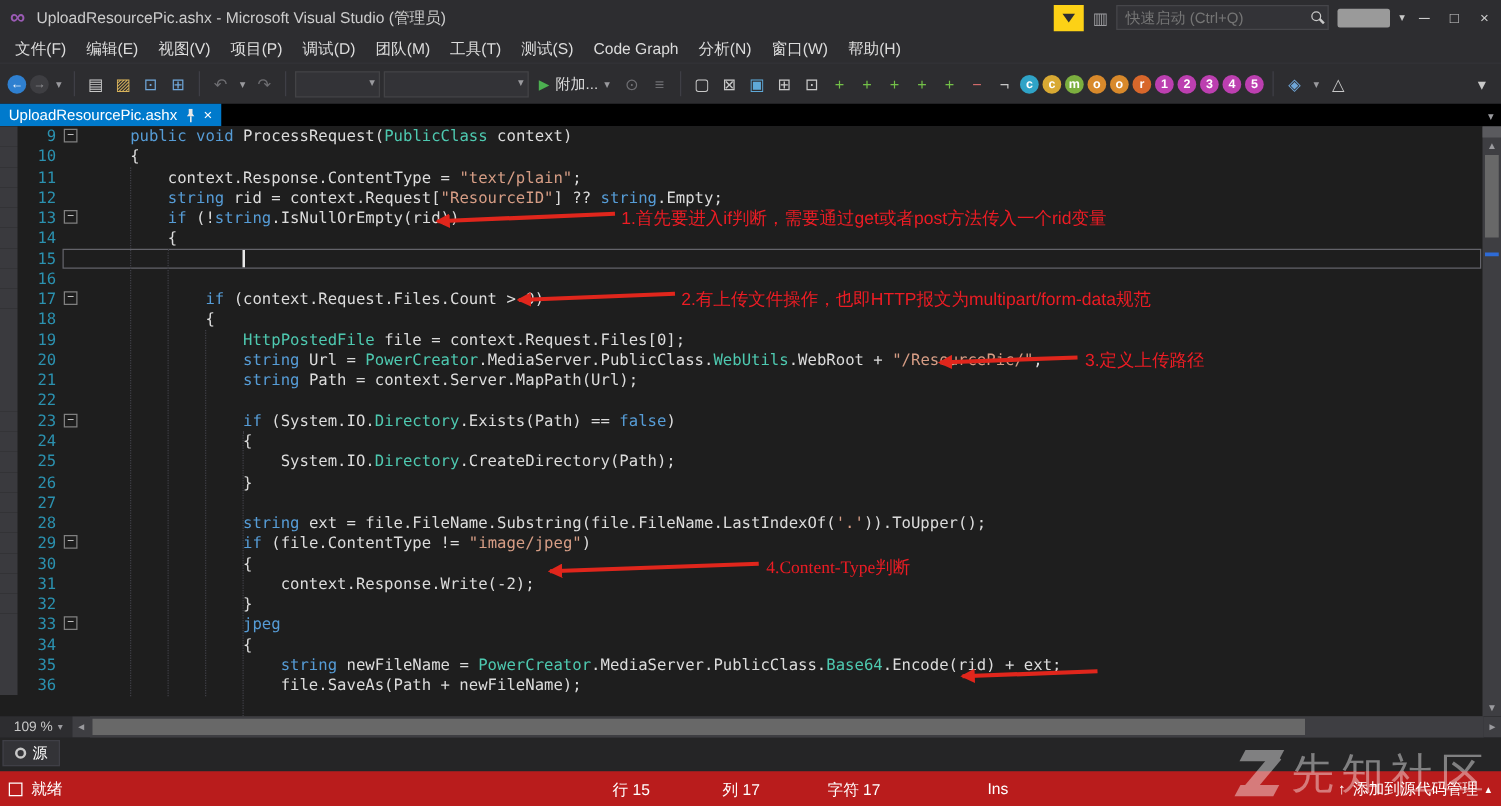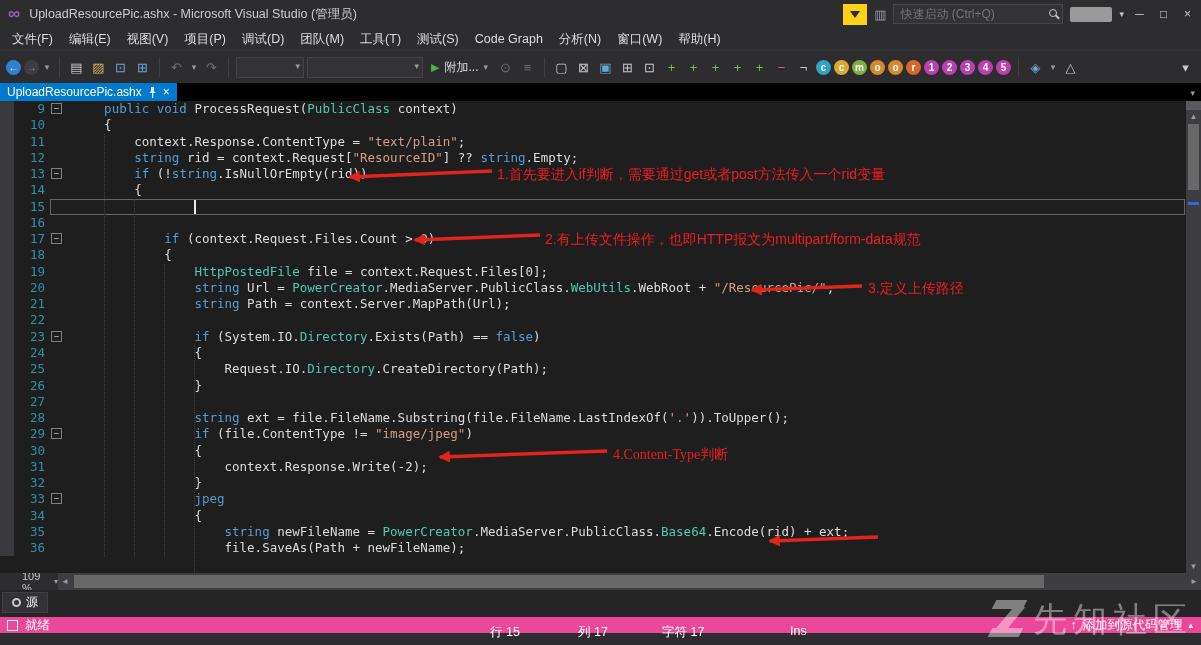--- a/index.html
+++ b/index.html
@@ -69,33 +69,33 @@
   
   .vscroll{position:absolute;top:0;right:0;bottom:0;width:15px;background:#3E3E42}
   .split-handle{height:9px;background:#5A5A5E;margin-bottom:1px;cursor:row-resize}
   .vs-arrow{height:12px;color:#9A9A9E;font-size:8px;text-align:center;line-height:12px;cursor:pointer}
   .vs-arrow.down{position:absolute;bottom:0;width:100%}
   .vthumb{position:absolute;top:23px;left:2px;width:11px;height:66px;background:#686868;cursor:pointer}
   .caret-marker{position:absolute;top:101px;left:2px;width:11px;height:3px;background:#2E6BD6}
 
   
   .hscroll-row{height:17px;display:flex;align-items:stretch;background:#2D2D30}
-  .zoom{width:58px;display:flex;align-items:center;gap:4px;color:#C8C8C8;font-size:11px;padding-left:22px;cursor:pointer}
+  .zoom{width:58px;display:flex;align-items:center;gap:4px;color:#C8C8C8;font-size:11px;padding-left:11px;cursor:pointer}
   .zoom i{font-style:normal;font-size:8px;color:#9A9A9E}
   .h-arrow{width:14px;color:#9A9A9E;font-size:8px;text-align:center;line-height:17px;background:#3E3E42;cursor:pointer}
   .htrack{flex:1;background:#3E3E42;position:relative}
   .hthumb{position:absolute;left:2px;top:2px;bottom:2px;width:87%;background:#686868;cursor:pointer}
 
   
   .viewswitch{height:27px;background:#252526;display:flex;align-items:flex-start;padding:2px 0 0 2px}
   .viewtab{height:21px;display:flex;align-items:center;gap:5px;padding:0 9px;border:1px solid #3F3F46;background:#333337;color:#FFFFFF;font-size:12px;cursor:pointer}
   .vt-icon{width:9px;height:9px;border-radius:50%;border:2px solid #C8C8C8}
 
   
-  .statusbar{height:16px;background:#ec4899;color:#fff;font-size:12.5px;display:flex;align-items:center;position:relative;padding-left:7px}
+  .statusbar{height:28px;background:#b91c1c;color:#fff;font-size:12.5px;display:flex;align-items:center;position:relative;padding-left:7px}
   .sb-icon{width:11px;height:11px;border:1px solid #fff;margin-right:7px}
   .sb-mid-item{position:absolute;top:7px}
   .sb-right{position:absolute;right:8px;top:0;bottom:0;display:flex;align-items:center;gap:6px;cursor:pointer}
   .sb-up{font-size:12px}
   .sb-caret{font-size:9px}
 
   
   .watermark{position:absolute;right:8px;bottom:4px;display:flex;align-items:center;gap:0;opacity:.42;z-index:40;pointer-events:none;color:#fff}
   .wm-logo{position:relative;width:46px;height:44px}
   .wm-logo i{position:absolute;background:#fff}
@@ -226,21 +226,21 @@
         <div class="row cur"><span class="ind"></span><span class="ln">15</span><span class="fold"></span><span class="codeln"><span class="caret" style="left: calc(16ch + 8px);"></span></span></div>
         <div class="row"><span class="ind"></span><span class="ln">16</span><span class="fold"></span><span class="codeln"></span></div>
         <div class="row"><span class="ind"></span><span class="ln">17</span><span class="fold"><span class="foldbox">−</span></span><span class="codeln"><span class="tk-p">            </span><span class="tk-k">if</span><span class="tk-p"> (context.Request.Files.Count &gt; 0)</span></span></div>
         <div class="row"><span class="ind"></span><span class="ln">18</span><span class="fold"></span><span class="codeln"><span class="tk-p">            {</span></span></div>
         <div class="row"><span class="ind"></span><span class="ln">19</span><span class="fold"></span><span class="codeln"><span class="tk-p">                </span><span class="tk-t">HttpPostedFile</span><span class="tk-p"> file = context.Request.Files[0];</span></span></div>
         <div class="row"><span class="ind"></span><span class="ln">20</span><span class="fold"></span><span class="codeln"><span class="tk-p">                </span><span class="tk-k">string</span><span class="tk-p"> Url = </span><span class="tk-t">PowerCreator</span><span class="tk-p">.MediaServer.PublicClass.</span><span class="tk-t">WebUtils</span><span class="tk-p">.WebRoot + </span><span class="tk-s">"/ResourcePic/"</span><span class="tk-p">;</span></span></div>
         <div class="row"><span class="ind"></span><span class="ln">21</span><span class="fold"></span><span class="codeln"><span class="tk-p">                </span><span class="tk-k">string</span><span class="tk-p"> Path = context.Server.MapPath(Url);</span></span></div>
         <div class="row"><span class="ind"></span><span class="ln">22</span><span class="fold"></span><span class="codeln"></span></div>
         <div class="row"><span class="ind"></span><span class="ln">23</span><span class="fold"><span class="foldbox">−</span></span><span class="codeln"><span class="tk-p">                </span><span class="tk-k">if</span><span class="tk-p"> (System.IO.</span><span class="tk-t">Directory</span><span class="tk-p">.Exists(Path) == </span><span class="tk-k">false</span><span class="tk-p">)</span></span></div>
         <div class="row"><span class="ind"></span><span class="ln">24</span><span class="fold"></span><span class="codeln"><span class="tk-p">                {</span></span></div>
-        <div class="row"><span class="ind"></span><span class="ln">25</span><span class="fold"></span><span class="codeln"><span class="tk-p">                    Request.IO.</span><span class="tk-t">Directory</span><span class="tk-p">.CreateDirectory(Path);</span></span></div>
+        <div class="row"><span class="ind"></span><span class="ln">25</span><span class="fold"></span><span class="codeln"><span class="tk-p">                    System.IO.</span><span class="tk-t">Directory</span><span class="tk-p">.CreateDirectory(Path);</span></span></div>
         <div class="row"><span class="ind"></span><span class="ln">26</span><span class="fold"></span><span class="codeln"><span class="tk-p">                }</span></span></div>
         <div class="row"><span class="ind"></span><span class="ln">27</span><span class="fold"></span><span class="codeln"></span></div>
         <div class="row"><span class="ind"></span><span class="ln">28</span><span class="fold"></span><span class="codeln"><span class="tk-p">                </span><span class="tk-k">string</span><span class="tk-p"> ext = file.FileName.Substring(file.FileName.LastIndexOf(</span><span class="tk-s">'.'</span><span class="tk-p">)).ToUpper();</span></span></div>
         <div class="row"><span class="ind"></span><span class="ln">29</span><span class="fold"><span class="foldbox">−</span></span><span class="codeln"><span class="tk-p">                </span><span class="tk-k">if</span><span class="tk-p"> (file.ContentType != </span><span class="tk-s">"image/jpeg"</span><span class="tk-p">)</span></span></div>
         <div class="row"><span class="ind"></span><span class="ln">30</span><span class="fold"></span><span class="codeln"><span class="tk-p">                {</span></span></div>
         <div class="row"><span class="ind"></span><span class="ln">31</span><span class="fold"></span><span class="codeln"><span class="tk-p">                    context.Response.Write(-2);</span></span></div>
         <div class="row"><span class="ind"></span><span class="ln">32</span><span class="fold"></span><span class="codeln"><span class="tk-p">                }</span></span></div>
         <div class="row"><span class="ind"></span><span class="ln">33</span><span class="fold"><span class="foldbox">−</span></span><span class="codeln"><span class="tk-p">                </span><span class="tk-k">jpeg</span></span></div>
         <div class="row"><span class="ind"></span><span class="ln">34</span><span class="fold"></span><span class="codeln"><span class="tk-p">                {</span></span></div>
         <div class="row"><span class="ind"></span><span class="ln">35</span><span class="fold"></span><span class="codeln"><span class="tk-p">                    </span><span class="tk-k">string</span><span class="tk-p"> newFileName = </span><span class="tk-t">PowerCreator</span><span class="tk-p">.MediaServer.PublicClass.</span><span class="tk-t">Base64</span><span class="tk-p">.Encode(rid) + ext;</span></span></div>

